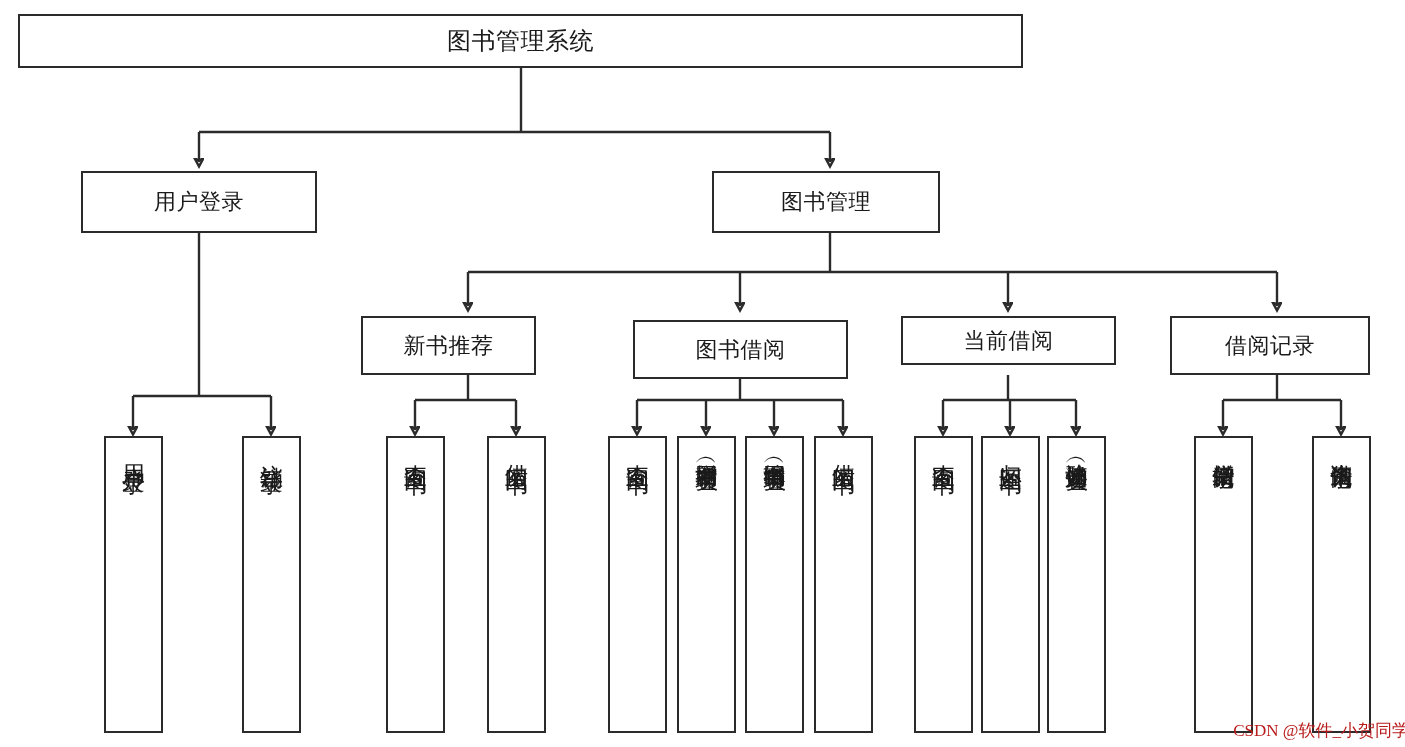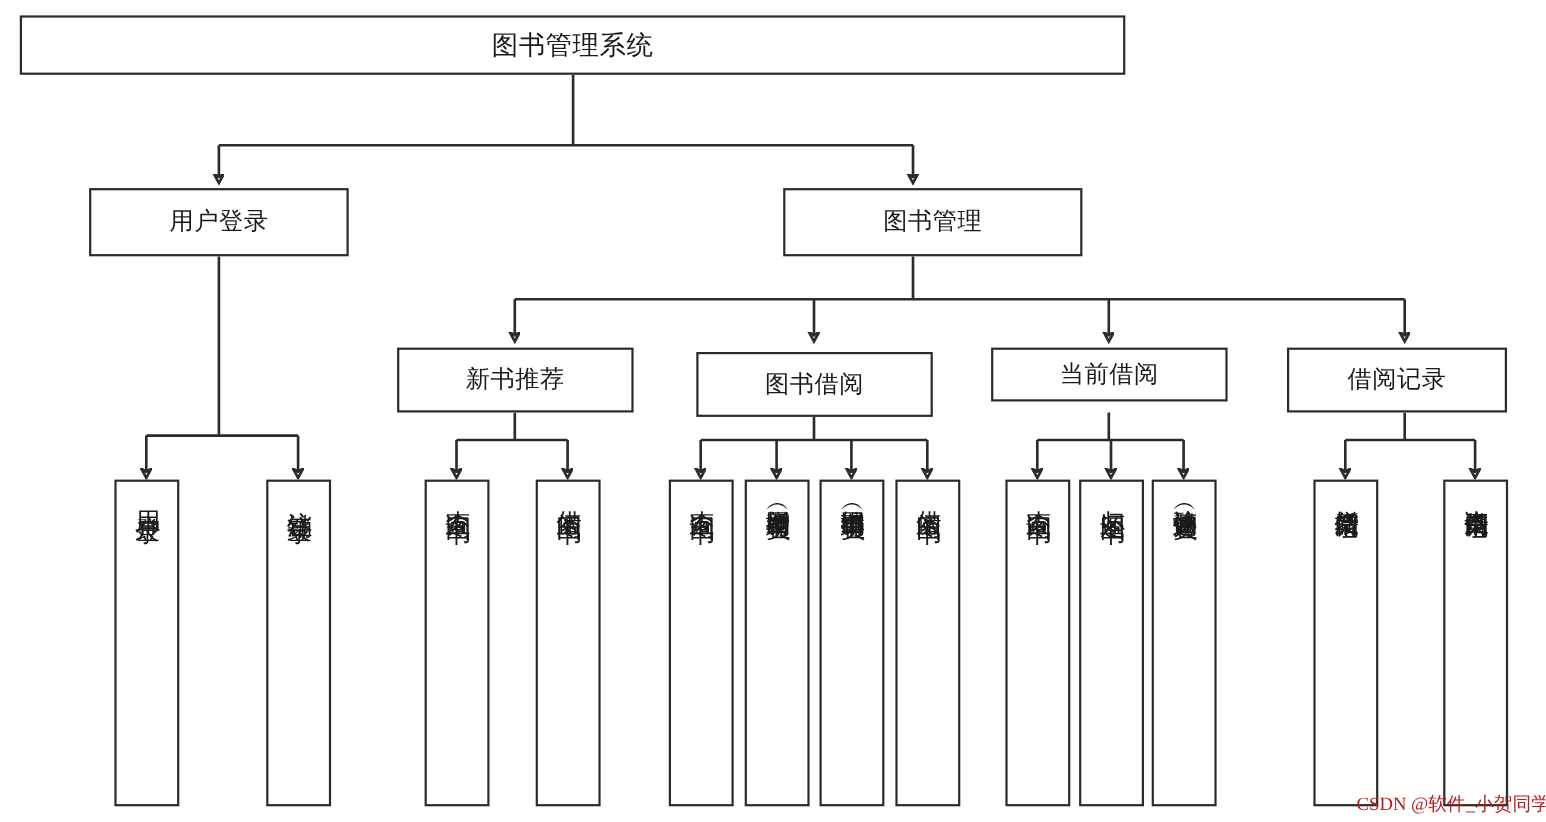--- a/index.html
+++ b/index.html
@@ -140,25 +140,25 @@
   </svg>
 
   <div class="node root" style="left:18px; top:14px; width:1005px; height:54px;">
     <span class="node-label">图书管理系统</span>
   </div>
 
   <div class="node mid" style="left:81px; top:171px; width:236px; height:62px;">
     <span class="node-label">用户登录</span>
   </div>
 
-  <div class="node mid" style="left:712px; top:171px; width:272px; height:62px;">
+  <div class="node mid" style="left:712px; top:171px; width:228px; height:62px;">
     <span class="node-label">图书管理</span>
   </div>
 
-  <div class="node mid" style="left:361px; top:316px; width:215px; height:59px;">
+  <div class="node mid" style="left:361px; top:316px; width:175px; height:59px;">
     <span class="node-label">新书推荐</span>
   </div>
 
   <div class="node mid" style="left:633px; top:320px; width:215px; height:59px;">
     <span class="node-label">图书借阅</span>
   </div>
 
   <div class="node mid" style="left:901px; top:316px; width:215px; height:49px;">
     <span class="node-label">当前借阅</span>
   </div>

